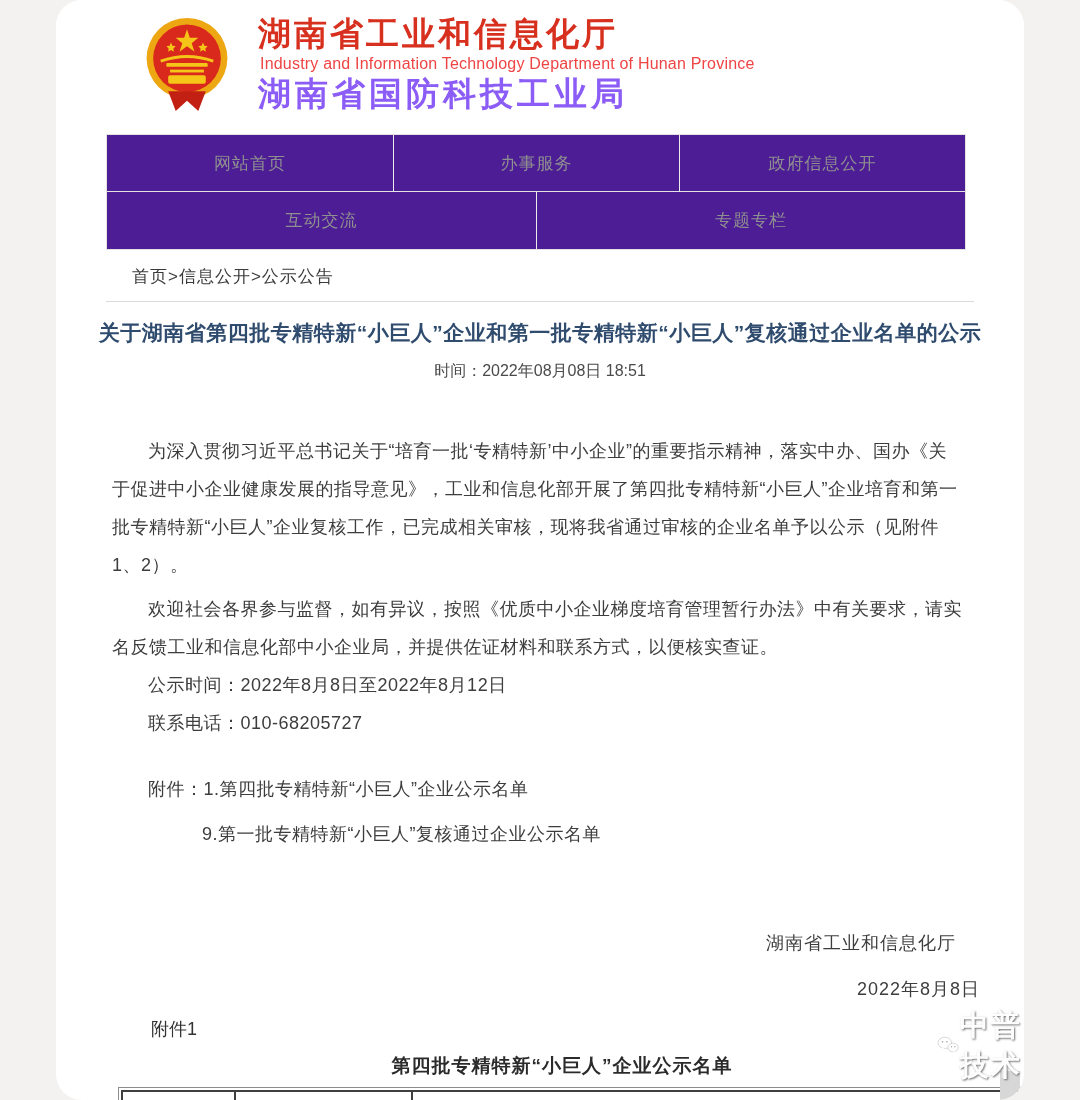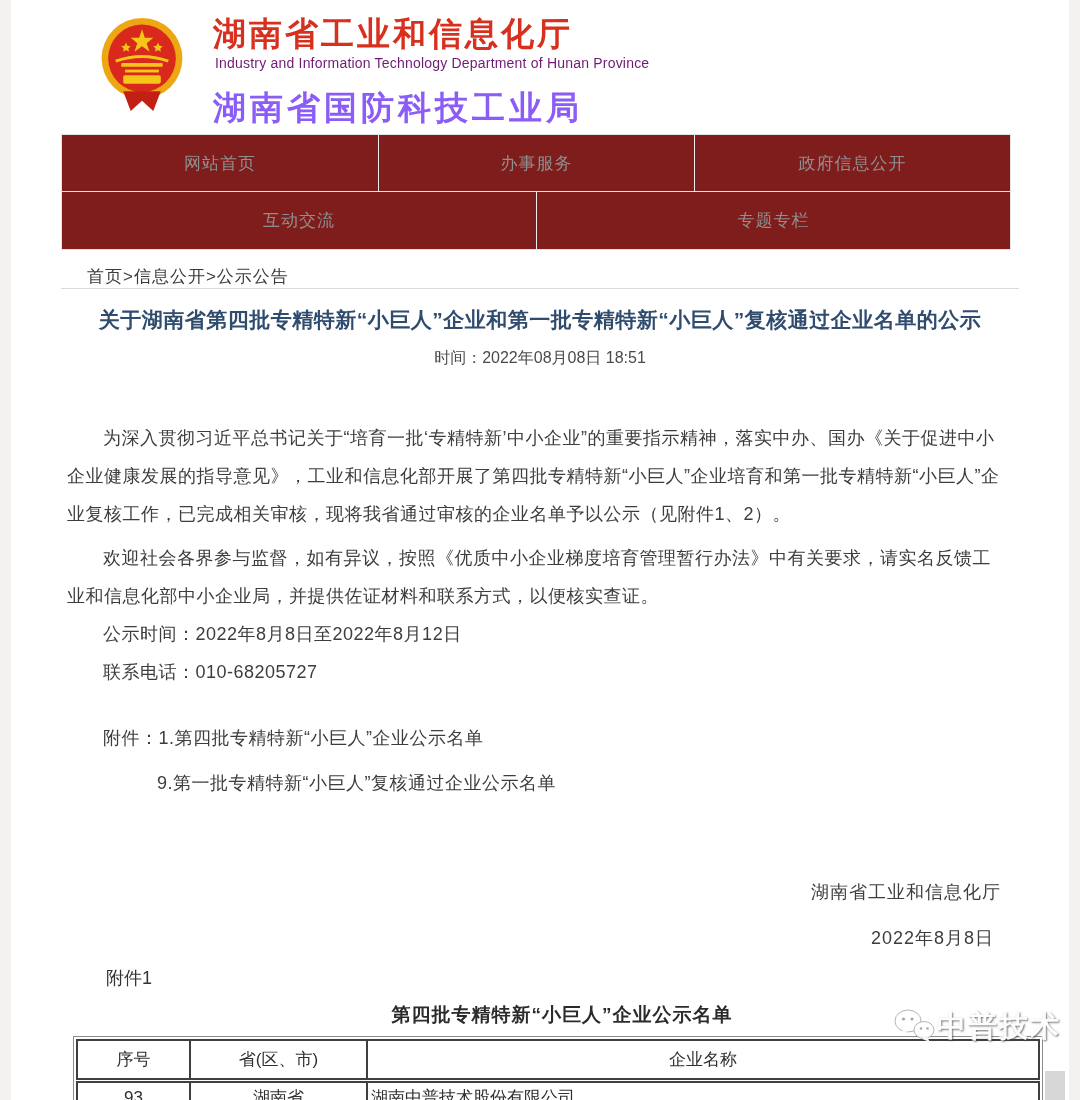--- a/index.html
+++ b/index.html
@@ -1,54 +1,54 @@
 <!DOCTYPE html>
 <html><head>
 <meta charset="utf-8">
 <style>
   * { margin:0; padding:0; box-sizing:border-box; }
   body { font-family:"Liberation Sans", sans-serif; background:#f4f2f1; }
-  .page { width:1058px; height:1100px; margin:0 auto; background:#fff; position:relative; overflow:hidden; }
+  .page { width:968px; height:1100px; margin:0 auto; background:#fff; position:relative; overflow:hidden;border-radius:26px; }
 
   
   .site-header { height:132px; display:flex; align-items:flex-start; padding:10px 0 0 84px; background:#fff; }
   .emblem { width:94px; height:100px; flex:0 0 auto; margin-top:4px; }
   .header-titles { margin-left:24px; padding-top:6px; }
   .org-cn { color:#d8301e; font-size:33px; font-weight:bold; letter-spacing:3px; line-height:1.1; }
-  .org-en { color:#701a75; font-size:14px; letter-spacing:0.2px; margin:3px 0 18px 2px; }
+  .org-en { color:#ef4444; font-size:16px; letter-spacing:0.2px; margin:3px 0 2px 2px; }
   .org2-cn { color:#8b5cf6; font-size:33px; font-weight:bold; letter-spacing:4px; line-height:1.15; }
 
   
-  .main-nav { margin:2px 58px 0 50px; border:1px solid #e3e3e3; background:#7f1d1d; }
+  .main-nav { margin:2px 58px 0 50px; border:1px solid #e3e3e3; background:#4c1d95; }
   .nav-row { display:grid; height:57px; }
   .nav-row.r1 { grid-template-columns:repeat(3,1fr); border-bottom:1px solid #e3e3e3; }
   .nav-row.r2 { grid-template-columns:repeat(2,1fr); }
   .nav-item { display:flex; align-items:center; justify-content:center; color:#8f8f8f; font-size:17px; letter-spacing:1px; cursor:pointer; border-left:1px solid #ececec; }
   .nav-item:first-child { border-left:none; }
 
   
-  .breadcrumb-bar { margin:0 50px; padding:15px 26px 0 26px; border-bottom:1px solid #dadada; }
+  .breadcrumb-bar { margin:0 50px; padding:15px 26px 13px 26px; border-bottom:1px solid #dadada; }
   .breadcrumb { color:#3a3a3a; font-size:17px; letter-spacing:1px; cursor:pointer; }
 
   
   .doc-title { margin-top:17px; text-align:center; color:#2f4b6e; font-size:21px; font-weight:bold; letter-spacing:0.5px; }
   .doc-time { margin-top:14px; text-align:center; color:#4a4a4a; font-size:16px; }
 
   
   .doc-body { margin:50px 62px 0 56px; color:#3d3d3d; font-size:18px; line-height:38px; letter-spacing:0.5px; }
   .doc-body p.indent { text-indent:2em; }
   .doc-body .p2 { margin-top:6px; }
   .meta-line { text-indent:2em; }
   .attach-block { margin-top:28px; }
   .attach-line2 { margin-left:5em; margin-top:7px; }
   .attach-item { cursor:pointer; }
 
   
   .sign-org { margin-top:78px; text-align:right; padding-right:68px; color:#3d3d3d; font-size:18px; letter-spacing:1px; }
-  .sign-date { margin-top:22px; text-align:right; padding-right:75px; color:#3d3d3d; font-size:18px; letter-spacing:1px; }
+  .sign-date { margin-top:22px; text-align:right; padding-right:44px; color:#3d3d3d; font-size:18px; letter-spacing:1px; }
 
   
   .appendix-label { margin:16px 16px 0 95px; color:#333; font-size:18px; }
   .table-title { margin-top:12px; text-align:center; color:#2b2b2b; font-size:19px; font-weight:bold; letter-spacing:1px;padding-left:44px; }
   .table-wrap { margin:8px 0 0 62px; width:970px; border:1px solid #8c8c8c; padding:2px; background:#fff; }
   table.doc-table { border-collapse:collapse; width:100%; border:2px solid #3f3f3f; table-layout:fixed; }
   .doc-table th, .doc-table td { border-left:2px solid #3f3f3f; font-weight:normal; color:#2f2f2f; font-size:17px; background:#fff; }
   .doc-table th:first-child, .doc-table td:first-child { border-left:none; }
   .doc-table thead th { height:40px; text-align:center; border-bottom:5px double #3f3f3f;margin-left:48px; }
   .doc-table tbody td { height:34px; text-align:center; }

